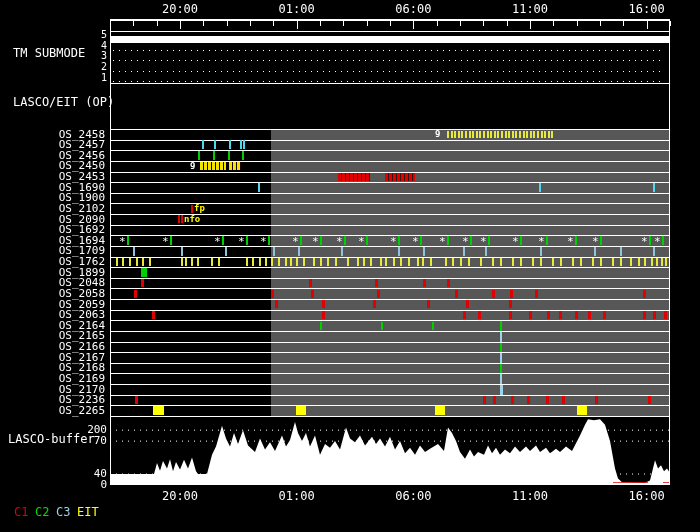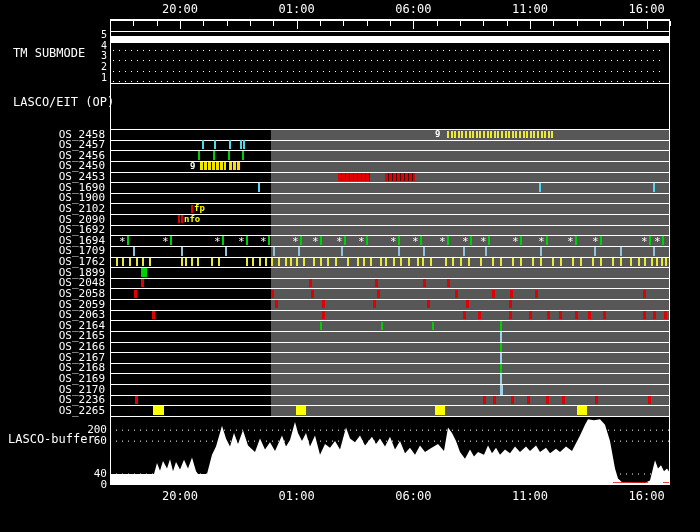--- a/index.html
+++ b/index.html
@@ -391,21 +391,21 @@
       <div class="sep" style="top: 276.37px;"></div>
       <div class="blk" style="left: 43px; top: 277.19px; width: 11px; height: 9px; background: rgb(255, 255, 0);"></div>
       <div class="blk" style="left: 186px; top: 277.19px; width: 10px; height: 9px; background: rgb(255, 255, 0);"></div>
       <div class="blk" style="left: 325px; top: 277.19px; width: 10px; height: 9px; background: rgb(255, 255, 0);"></div>
       <div class="blk" style="left: 467px; top: 277.19px; width: 10px; height: 9px; background: rgb(255, 255, 0);"></div>
     </div>
 
   <span id="buffer-label">LASCO-buffer</span>
   <div id="buffer-yticks">
       <div class="bylabel" style="top: 424.2px;">200</div>
-      <div class="bylabel" style="top: 435.1px;">60</div>
+      <div class="bylabel" style="top: 435.1px;">70</div>
       <div class="bylabel" style="top: 468px;">40</div>
       <div class="bylabel" style="top: 479px;">0</div>
     </div>
   <div id="buffer-panel"><svg width="560" height="68">
         <line x1="0" x2="560" y1="13.161290322580648" y2="13.161290322580648" stroke="#ffffff" stroke-dasharray="1 5"></line>
         <line x1="0" x2="560" y1="24.12903225806452" y2="24.12903225806452" stroke="#ffffff" stroke-dasharray="1 5"></line>
         <line x1="0" x2="560" y1="57.03225806451613" y2="57.03225806451613" stroke="#ffffff" stroke-dasharray="1 5"></line>
         <polygon points="0,68 0,57.0 44,57.0 47,46.1 50,53.7 53,43.9 57,51.5 60,42.2 63,54.3 66,45.0 70,52.6 74,42.8 78,51.5 82,40.6 86,54.3 88,57.0 97,57.0 102,37.8 106,29.6 112,8.8 116,21.4 120,29.6 124,15.9 128,26.9 133,13.2 138,28.5 145,35.1 150,21.4 155,32.4 160,25.2 165,34.0 172,18.6 176,29.6 180,23.0 185,4.9 188,15.9 192,24.1 196,15.9 200,29.6 205,18.6 210,37.8 215,26.9 220,30.7 225,24.1 230,32.4 236,10.4 240,21.4 245,25.2 250,18.6 255,28.5 262,19.7 266,26.9 270,21.4 275,29.6 280,19.7 285,32.4 290,24.1 295,36.2 300,30.7 305,37.8 310,28.5 315,35.1 320,31.8 328,26.9 334,34.0 338,10.4 342,15.9 346,24.1 350,35.1 355,41.7 360,32.4 364,39.5 368,35.1 374,37.8 378,28.5 382,36.2 386,30.7 390,37.8 395,32.4 400,36.2 405,29.6 410,35.1 416,29.6 420,34.0 426,28.5 430,35.1 436,30.7 440,36.2 446,31.8 450,35.1 456,29.6 462,34.0 470,18.6 475,7.7 478,2.2 484,3.3 490,2.2 495,7.7 500,24.1 505,51.5 508,61.4 512,65.3 535,65.8 540,63.6 545,43.3 548,51.5 551,48.3 554,54.3 557,51.5 560,55.9 560,68" fill="#ffffff"></polygon>
         <line x1="503" x2="538" y1="66.5" y2="66.5" stroke="#e00000" stroke-width="2.5"></line>
         <line x1="553" x2="560" y1="66.5" y2="66.5" stroke="#e00000" stroke-width="2.5"></line>
@@ -415,13 +415,19 @@
       <div class="blabel" style="left: 40px;">20:00</div>
       <div class="blabel" style="left: 156.667px;">01:00</div>
       <div class="blabel" style="left: 273.333px;">06:00</div>
       <div class="blabel" style="left: 390px;">11:00</div>
       <div class="blabel" style="left: 506.667px;">16:00</div>
     </div>
 
   <div class="vline" id="vline-left"></div>
   <div class="vline" id="vline-right"></div>
 
+  <div id="legend">
+      <div class="litem" style="color: rgb(224, 0, 0); left: 0px;">C1</div>
+      <div class="litem" style="color: rgb(0, 224, 0); left: 21px;">C2</div>
+      <div class="litem" style="color: rgb(158, 210, 232); left: 42px;">C3</div>
+      <div class="litem" style="color: rgb(255, 255, 0); left: 63px;">EIT</div>
+    </div>
 </div>
 
 </body></html>

